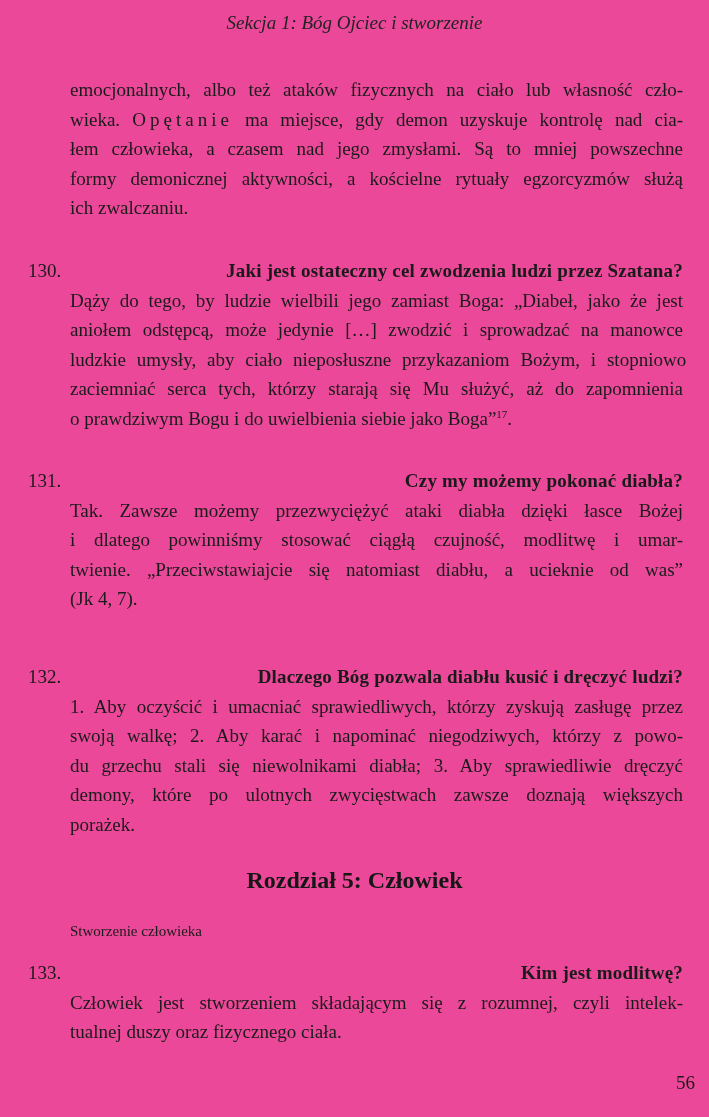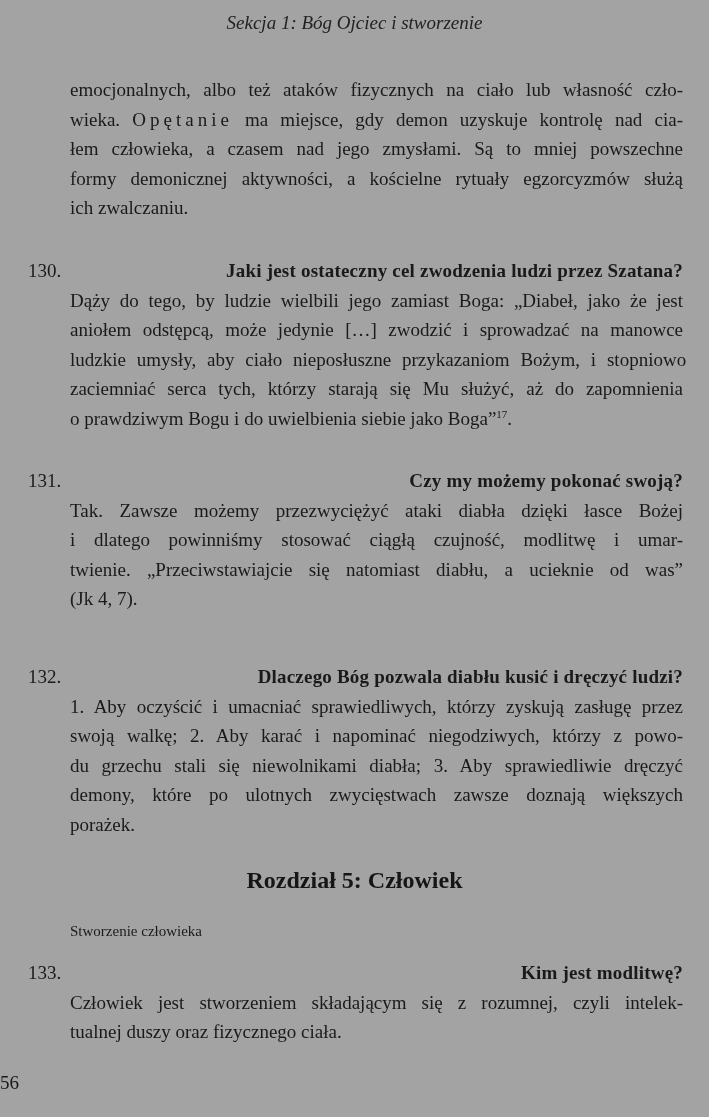--- a/index.html
+++ b/index.html
@@ -4,21 +4,21 @@
 <style>
   html, body { margin: 0; padding: 0; }
   body {
     width: 709px; height: 1117px;
     background: #ffffff;
     font-family: "Liberation Serif", "DejaVu Serif", serif;
   }
   .page {
     position: relative;
     width: 709px; height: 1117px;
-    background: #a3a3a3;
+    background: #ec4899;
     color: #1a1a1a;
     overflow: hidden;
   }
   .running-header {
     position: absolute; top: 10px; left: 0; width: 709px;
     text-align: center;
     font-style: italic;
     font-size: 19px; line-height: 26px;
     color: #222;
   }
@@ -53,21 +53,21 @@
     color: #161616;
   }
   .section-heading {
     position: absolute; top: 916px; left: 70px;
     font-size: 15px; line-height: 30px;
     font-weight: normal;
     color: #1a1a1a;
   }
   .page-number {
     position: absolute; top: 1070px; left: 0; width: 695px;
-    text-align: left;
+    text-align: right;
     font-size: 19px; line-height: 26px;
   }
   
   #intro   { top: 75px;  }
   #q130    { top: 256px; }
   #q131    { top: 466px; }
   #q132    { top: 662px; }
   #q133    { top: 958px; }
 </style>
 </head>
@@ -93,21 +93,21 @@
     <div class="line"><span class="fit" style="word-spacing: 5.00391px;">Dąży do tego, by ludzie wielbili jego zamiast Boga: „Diabeł, jako że jest</span></div>
     <div class="line"><span class="fit" style="word-spacing: 6.67882px;">aniołem odstępcą, może jedynie […] zwodzić i sprowadzać na manowce</span></div>
     <div class="line"><span class="fit" style="word-spacing: 6.06836px;">ludzkie umysły, aby ciało nieposłuszne przykazaniom Bożym, i stopniowo</span></div>
     <div class="line"><span class="fit" style="word-spacing: 7.17344px;">zaciemniać serca tych, którzy starają się Mu służyć, aż do zapomnienia</span></div>
     <div class="line"><span><span>o prawdziwym Bogu i do uwielbienia siebie jako Boga”</span><sup class="fnref">17</sup><span>.</span></span></div>
   </div>
 
   <div class="col" id="q131">
     <div class="line qline">
       <span class="qnum">131.</span>
-      <span class="qtext">Czy my możemy pokonać swoją?</span>
+      <span class="qtext">Czy my możemy pokonać diabła?</span>
     </div>
     <div class="line"><span class="fit" style="word-spacing: 11.709px;">Tak. Zawsze możemy przezwyciężyć ataki diabła dzięki łasce Bożej</span></div>
     <div class="line"><span class="fit" style="word-spacing: 13.9473px;">i dlatego powinniśmy stosować ciągłą czujność, modlitwę i umar-</span></div>
     <div class="line"><span class="fit" style="word-spacing: 11.4668px;">twienie. „Przeciwstawiajcie się natomiast diabłu, a ucieknie od was”</span></div>
     <div class="line"><span>(Jk 4, 7).</span></div>
   </div>
 
   <div class="col" id="q132">
     <div class="line qline">
       <span class="qnum">132.</span>

